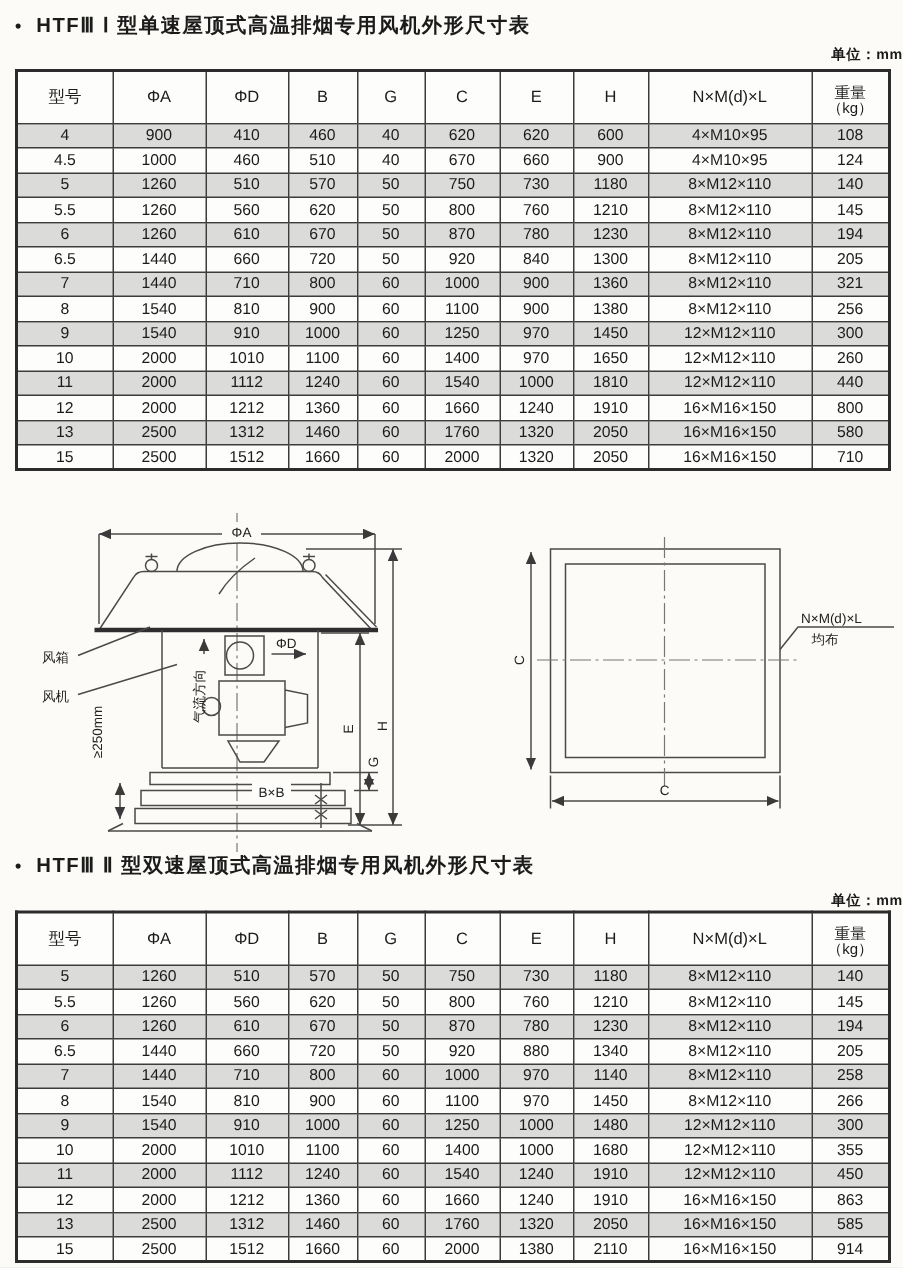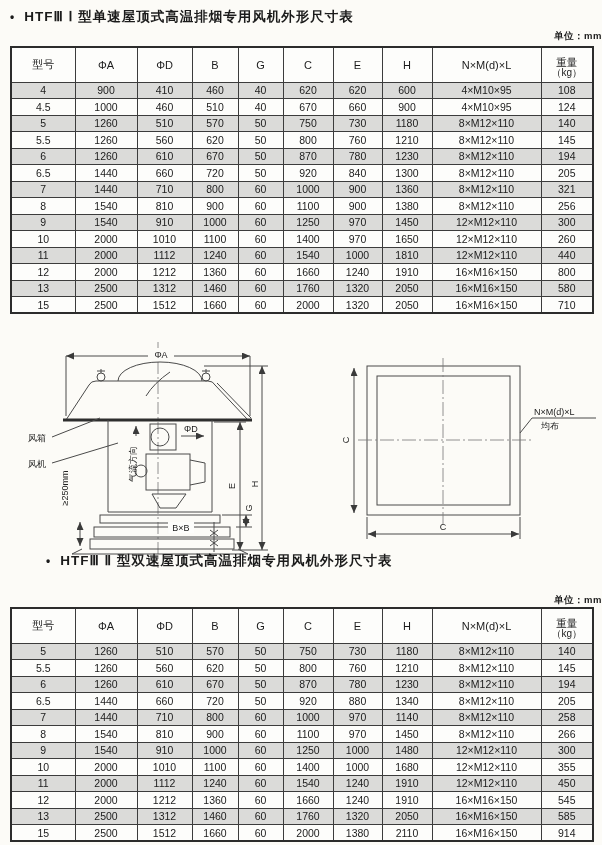--- a/index.html
+++ b/index.html
@@ -350,21 +350,21 @@
       <line class="diag-stroke" x1="367" y1="181" x2="367" y2="203" stroke-width="0.7"></line>
       <line class="diag-stroke" x1="520" y1="181" x2="520" y2="203" stroke-width="0.7"></line>
       <text x="443" y="194" text-anchor="middle">C</text>
 
       <path class="diag-stroke" d="M520,97 L532,82 L596,82" stroke-width="0.8"></path>
       <text x="534" y="79" font-size="8.5">N×M(d)×L</text>
       <text x="541" y="93">均布</text>
     </g>
   </svg>
 
-  <div class="sec-title" style="top:552px;margin-left:36px;">
+  <div class="sec-title" style="top:568px;">
     <span class="bullet">•</span><span>HTFⅢ Ⅱ 型双速屋顶式高温排烟专用风机外形尺寸表</span>
   </div>
   <div class="unit-label" style="top:594px;">单位：mm</div>
 
   <table class="dim-table" style="top:607px;">
     <colgroup>
       <col style="width:64px">
         <col style="width:62px">
         <col style="width:55px">
       <col style="width:46px">
@@ -504,21 +504,21 @@
         <tr>
           <td>12</td>
           <td>2000</td>
           <td>1212</td>
           <td>1360</td>
           <td>60</td>
           <td>1660</td>
           <td>1240</td>
           <td>1910</td>
           <td>16×M16×150</td>
-          <td>545</td>
+          <td>863</td>
         </tr>
         <tr>
           <td>13</td>
           <td>2500</td>
           <td>1312</td>
           <td>1460</td>
           <td>60</td>
           <td>1760</td>
           <td>1320</td>
           <td>2050</td>

